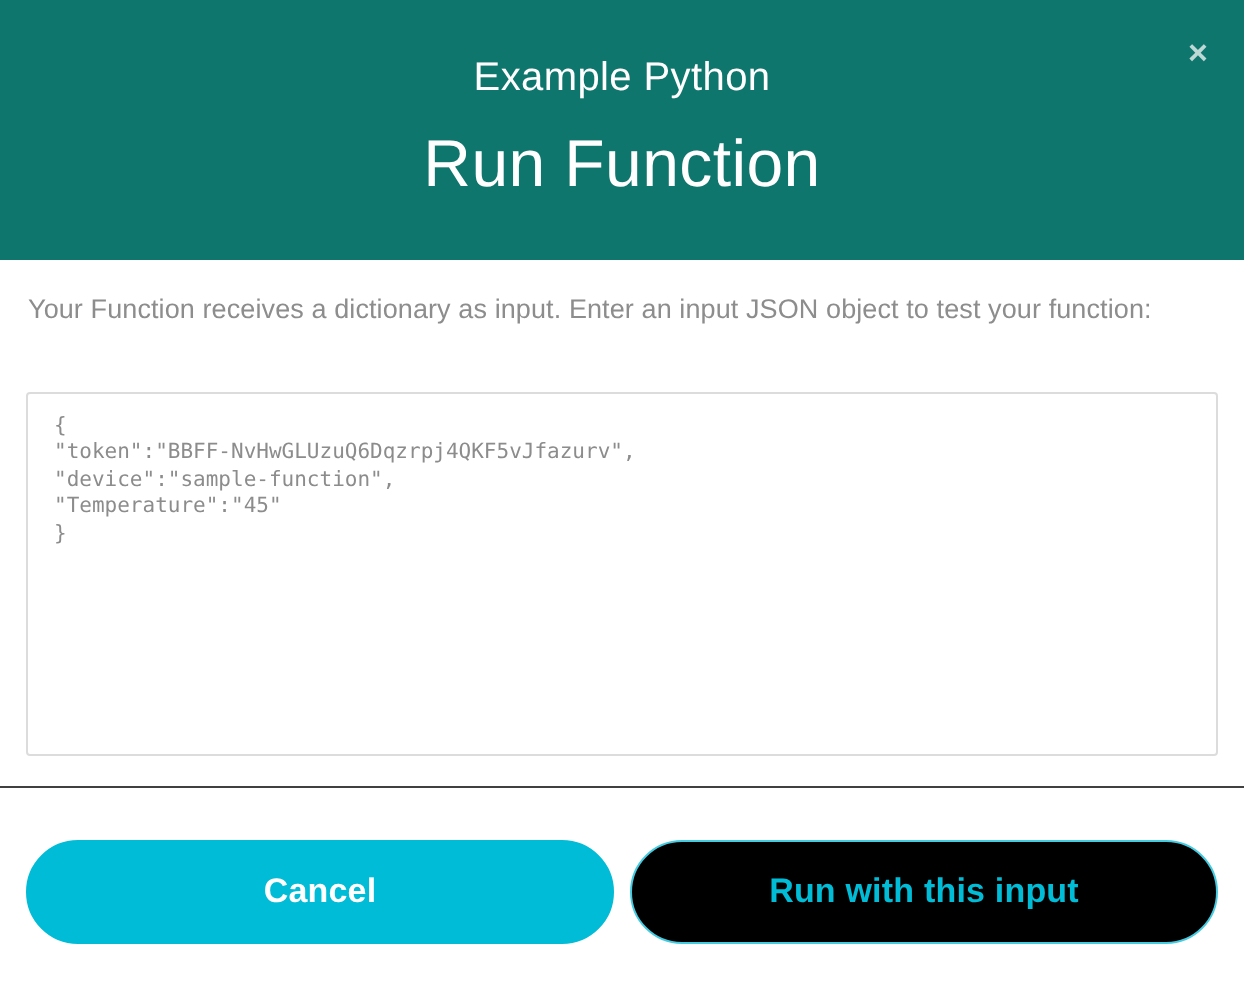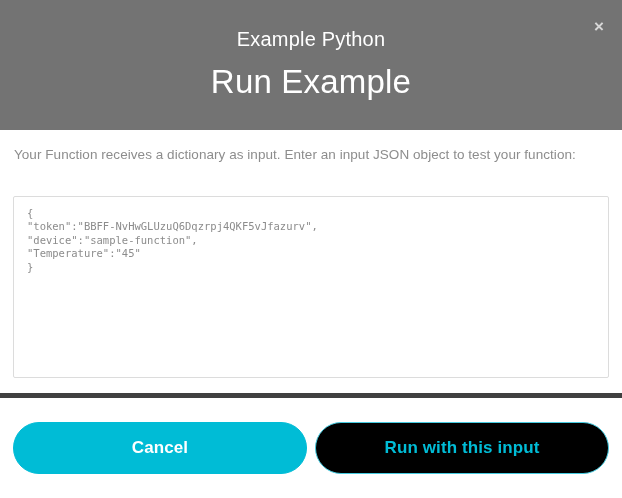--- a/index.html
+++ b/index.html
@@ -21,21 +21,21 @@
     height: 498px;
     background: #ffffff;
     display: flex;
     flex-direction: column;
   }
 
   
   .modal-header {
     position: relative;
     height: 130px;
-    background: #737373;
+    background: #0f766e;
     flex: 0 0 130px;
     display: flex;
     flex-direction: column;
     align-items: center;
     justify-content: flex-start;
     box-sizing: border-box;
     padding-top: 25px;
   }
   .modal-subtitle {
     color: #ffffff;
@@ -106,21 +106,21 @@
     overflow: hidden;
     resize: none;
     outline: none;
     letter-spacing: 0px;
   }
 
   
   .modal-footer {
     flex: 0 0 105px;
     position: relative;
-    border-top: 5px solid #404040;
+    border-top: 1px solid #404040;
     display: flex;
     align-items: center;
     justify-content: space-between;
     padding: 0 13px;
     box-sizing: border-box;
     gap: 3px;
   }
   .btn {
     height: 52px;
     width: 294px;
@@ -147,21 +147,21 @@
     border: 1px solid #45cbe0;
   }
 </style>
 </head>
 <body>
 
 <div class="modal">
 
   <div class="modal-header">
     <div class="modal-subtitle">Example Python</div>
-    <div class="modal-title">Run Example</div>
+    <div class="modal-title">Run Function</div>
     <div class="close-btn">×</div>
   </div>
 
   <div class="modal-body">
     <div class="instruction">Your Function receives a dictionary as input. Enter an input JSON object to test your function:</div>
     <textarea class="json-input" spellcheck="false" placeholder="" style="">{
 "token":"BBFF-NvHwGLUzuQ6Dqzrpj4QKF5vJfazurv",
 "device":"sample-function",
 "Temperature":"45"
 }</textarea>

